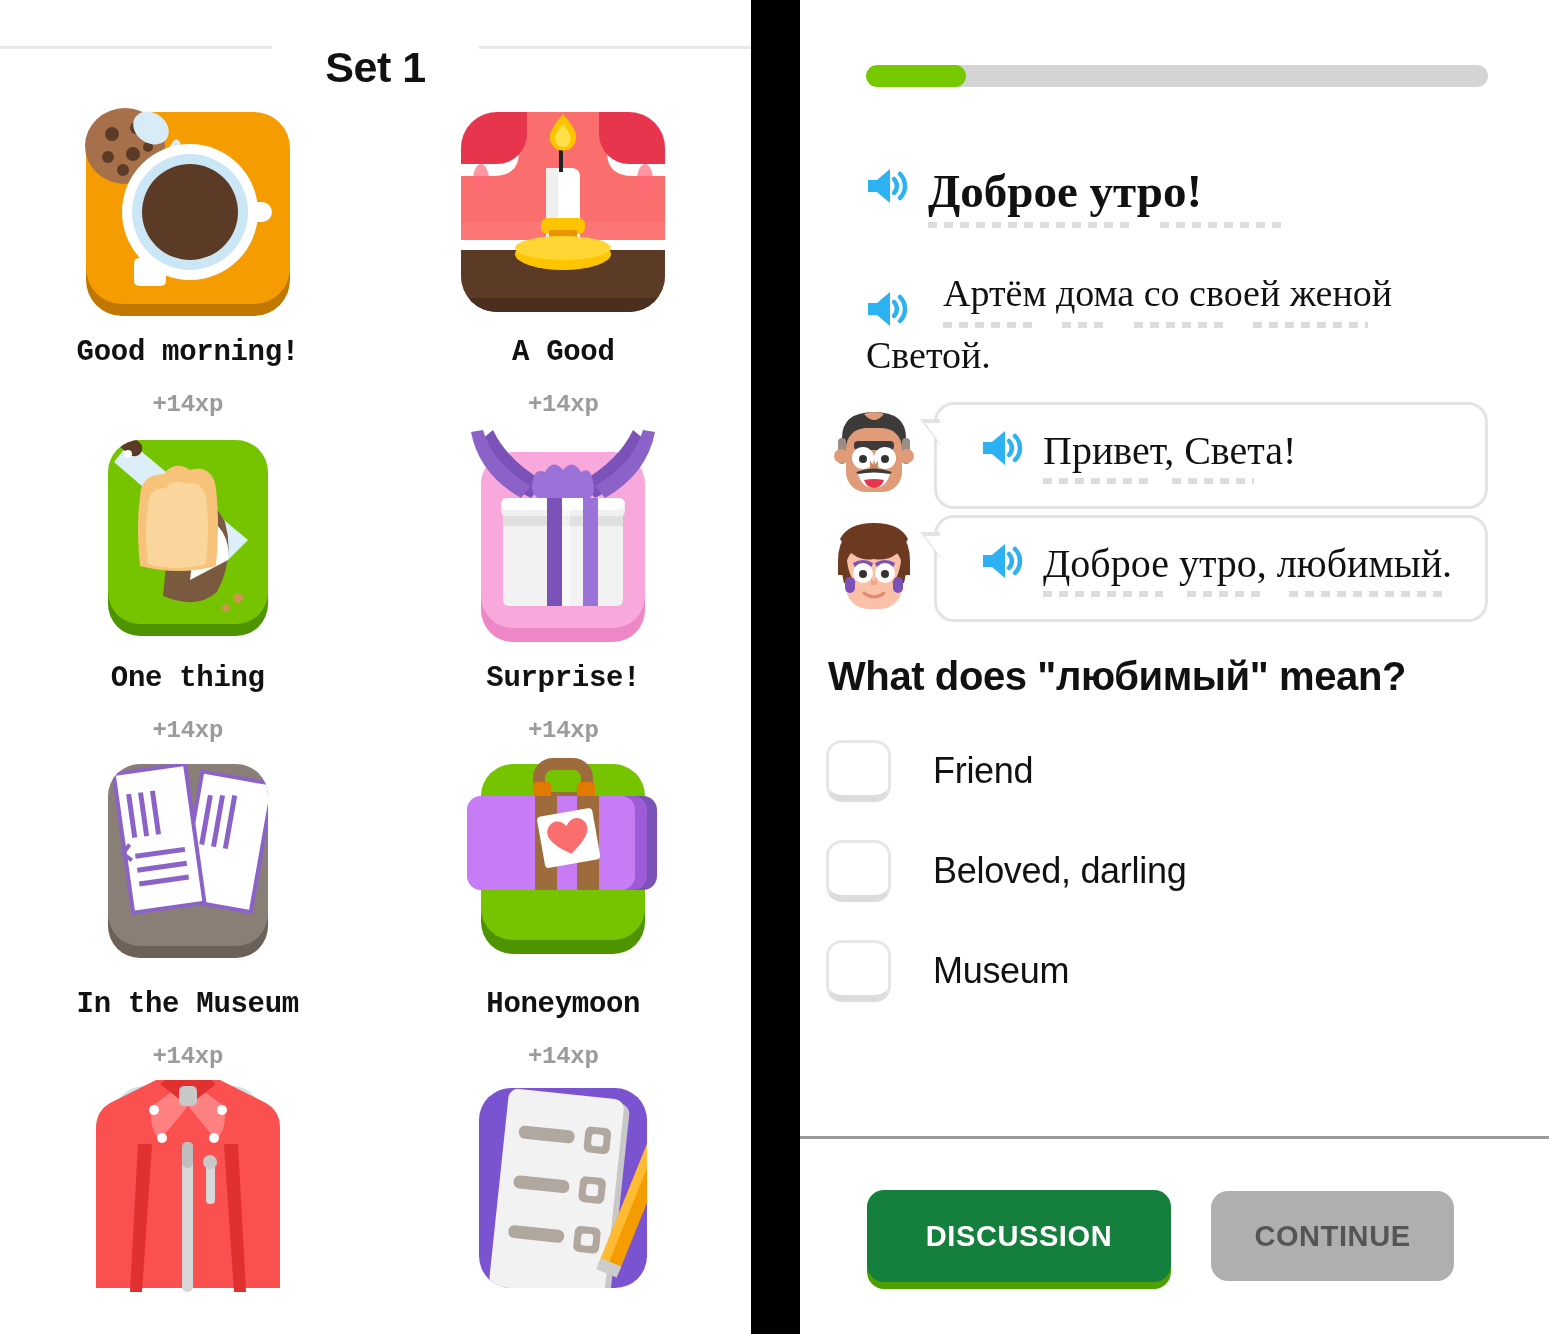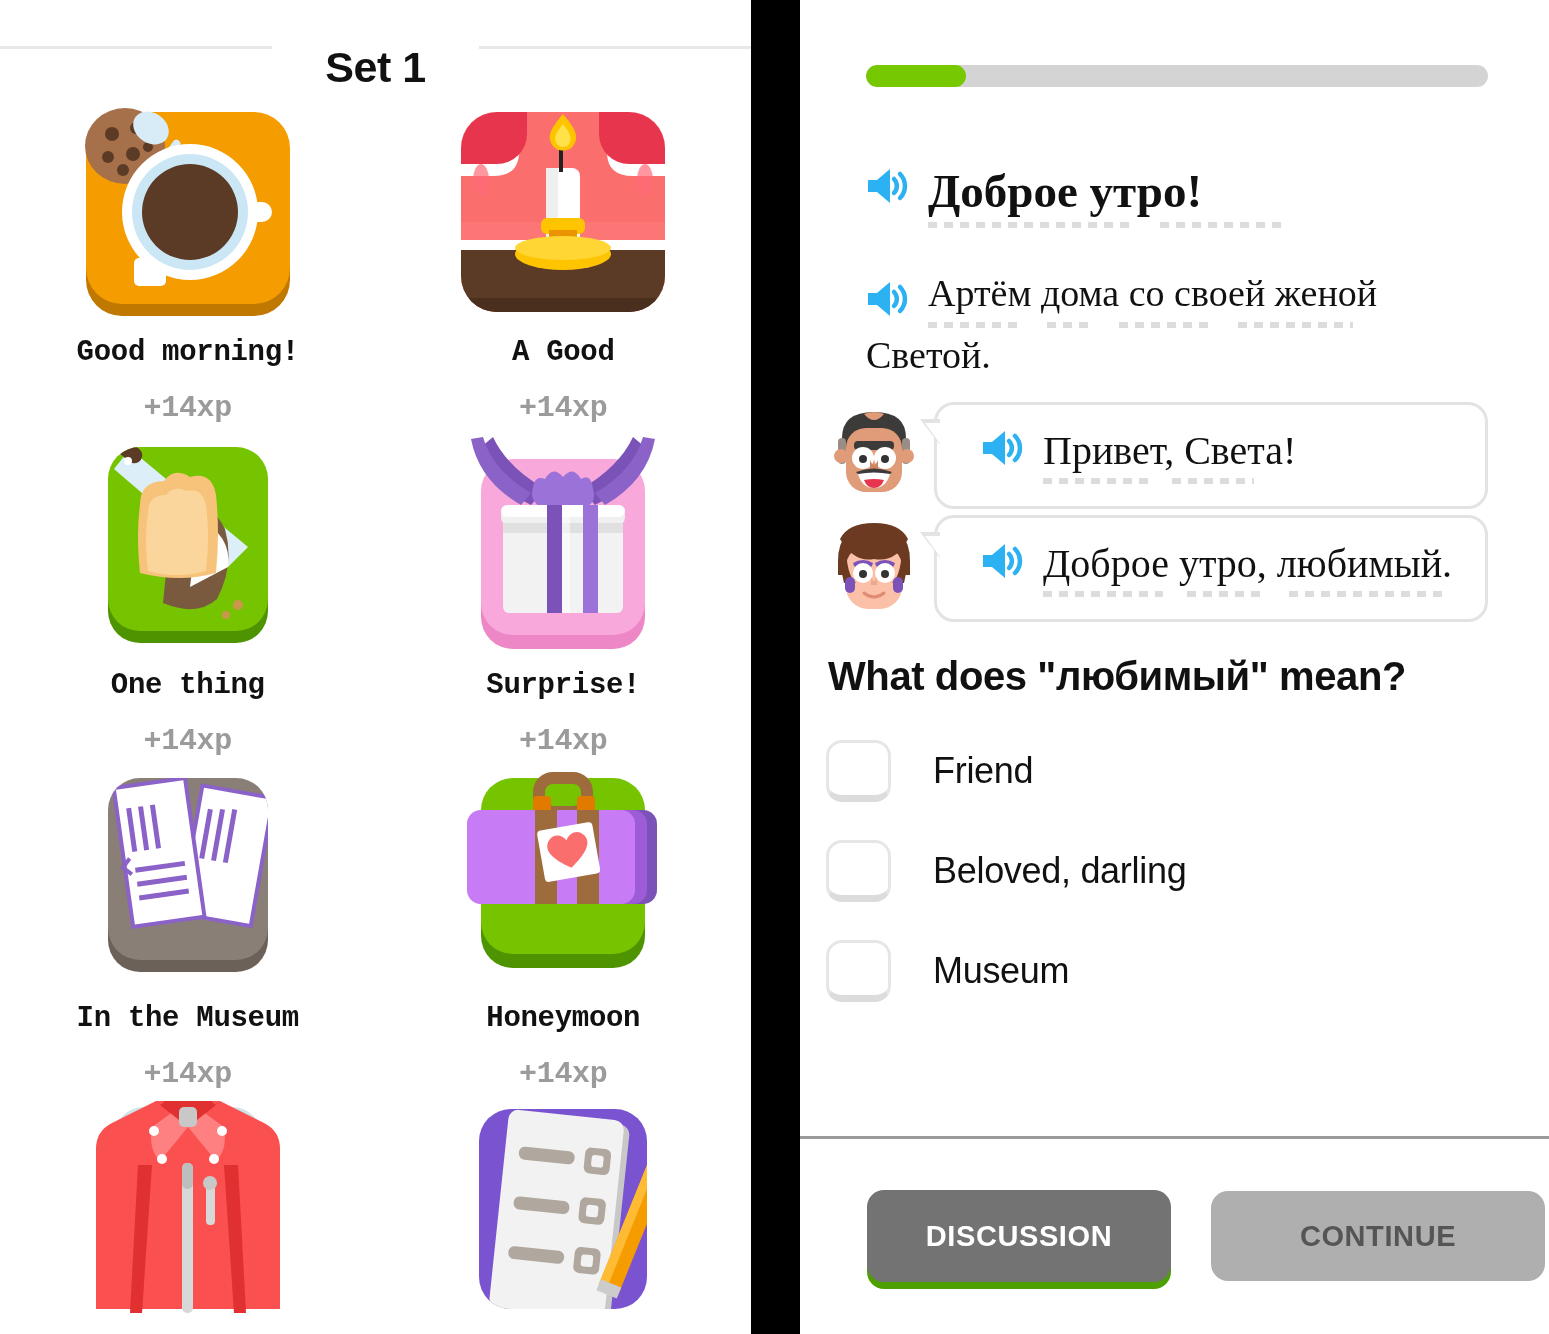--- a/index.html
+++ b/index.html
@@ -54,21 +54,21 @@
     overflow: visible;
   }
   .skill-name {
     margin-top: 14px;
     font-size: 29px; font-weight: 700; color: #111;
     text-align: center; letter-spacing: -0.3px;
     white-space: nowrap;
   }
   .skill-xp {
     margin-top: 22px;
-    font-size: 30px; font-weight: 700; color: #9b9b9b;
+    font-size: 24px; font-weight: 700; color: #9b9b9b;
     letter-spacing: -0.3px;
     text-align: center;
   }
 
   
   .divider-black {
     flex: 0 0 49px; width: 49px; height: 1334px; background: #000;
   }
 
   
@@ -103,21 +103,21 @@
     font-size: 47px; font-weight: 700; color: #111;
     line-height: 1.06;
   }
   .dots-row { display: flex; gap: 24px; margin: 5px 0 0 0; }
   .dots {
     height: 6px;
     background-image: repeating-linear-gradient(to right, #dcdcdc 0 9px, transparent 9px 16px);
   }
 
   .story-block { padding: 42px 53px 0 58px; }
-  .story-line { display: flex; align-items: center; gap: 18px; }
+  .story-line { display: flex; align-items: flex-end; gap: 33px; }
   .story-text {
     font-family: "Liberation Serif", serif;
     font-size: 38px; color: #111; line-height: 1.25;
   }
   .story-cont {
     font-family: "Liberation Serif", serif;
     font-size: 38px; color: #111; line-height: 1.25;
     margin-top: 4px;
   }
 
@@ -187,25 +187,25 @@
   }
   .btn {
     border: none; cursor: pointer;
     font-family: "Liberation Sans", sans-serif;
     font-size: 29px; font-weight: 700; letter-spacing: 0.6px;
     border-radius: 17px;
     display: flex; align-items: center; justify-content: center;
   }
   .btn-discussion {
     width: 304px; height: 92px;
-    background: #737373; color: #fff;
+    background: #15803d; color: #fff;
     box-shadow: 0 7px 0 0 #4ea000;
   }
   .btn-continue {
-    width: 334px; height: 90px;
+    width: 243px; height: 90px;
     background: #afafaf; color: #555;
   }
 </style>
 </head>
 <body>
 
 <div id="app">
 
   <div class="left-panel">
 

